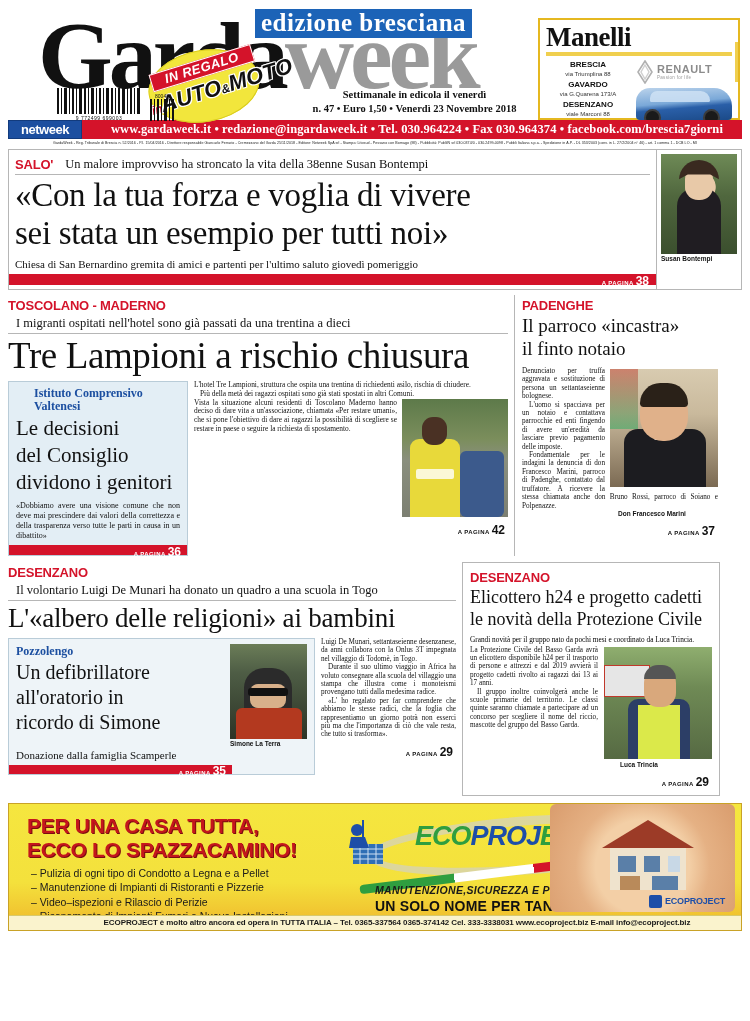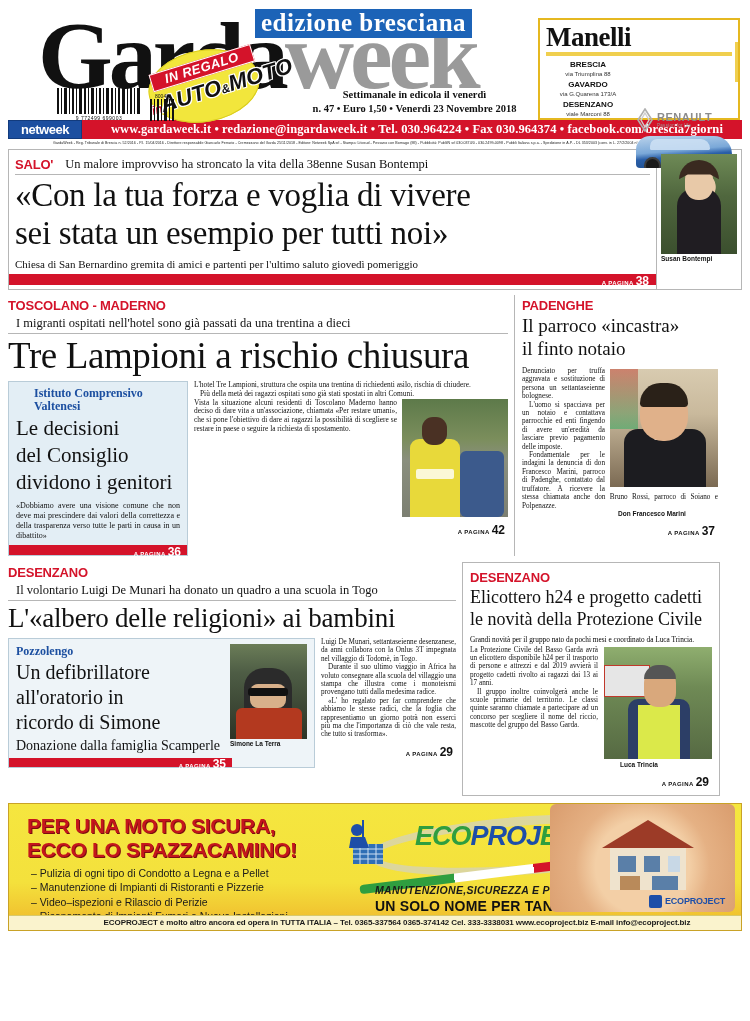--- a/index.html
+++ b/index.html
@@ -92,21 +92,21 @@
   .manelli-cities { width:84px; }
   .mc-name {
     font-family:"Liberation Sans", sans-serif; font-weight:bold;
     font-size:8px; text-align:center; color:#111; line-height:10px;
   }
   .mc-addr {
     font-family:"Liberation Sans", sans-serif;
     font-size:6px; text-align:center; color:#333; line-height:8px; margin-bottom:2px;
   }
   .manelli-brand { flex:1; position:relative; }
-  .renault-row { display:flex; align-items:center; gap:3px;margin-top:48px; }
+  .renault-row { display:flex; align-items:center; gap:3px; }
   .renault-word {
     font-family:"Liberation Sans", sans-serif; font-weight:bold;
     font-size:11px; color:#8c8c8c; letter-spacing:0.5px; line-height:11px;
   }
   .renault-tag {
     font-family:"Liberation Sans", sans-serif; font-size:4.5px;
     color:#9a9a9a; letter-spacing:0.3px;
   }
   .car-img {
     margin-top:4px; width:100%; height:32px;
@@ -272,22 +272,22 @@
   .pozz-text { flex:1; }
   .pozz-kicker {
     font-family:"Liberation Serif", serif; font-weight:bold;
     color:#1c4fa0; font-size:12px; line-height:14px;
   }
   .pozz-head {
     font-family:"Liberation Serif", serif; font-size:20px;
     line-height:22px; color:#111; margin-top:3px;
   }
   .pozz-deck {
-    font-family:"Liberation Serif", serif; font-size:14px;
-    color:#111; margin-top:5px;
+    font-family:"Liberation Serif", serif; font-size:11px;
+    color:#111; margin-top:16px;
   }
   .pozz-photo { width:77px; }
   .pozz-photo .photo { width:77px; height:95px; }
   .pozz-redbar {
     height:9px; background:#d4132a; margin:4px -7px 0 -7px; position:relative;
   }
   .pozz-redbar .pagina-badge { position:absolute; right:3px; top:-2px; background:transparent; }
   .des-side { flex:1; }
 
   
@@ -659,21 +659,21 @@
       <div class="cap" style="clear:both;margin-left:150px;">Luca Trincia</div>
       <div class="pagina-row" style="margin-top:3px;">
         <span class="pagina-badge" style="background:transparent;color:#111;"><span>A PAGINA</span><span class="num">29</span></span>
       </div>
     </div>
   </div>
 
   <div class="eco-ad">
 
     <div class="eco-headline">
-      <div>PER UNA MOTO SICURA,</div>
+      <div>PER UNA CASA TUTTA,</div>
       <div>ECCO LO SPAZZACAMINO!</div>
     </div>
 
     <div class="eco-list">
       <div>– Pulizia di ogni tipo di Condotto a Legna e a Pellet</div>
       <div>– Manutenzione di Impianti di Ristoranti e Pizzerie</div>
       <div>– Video–ispezioni e Rilascio di Perizie</div>
       <div>– Risanamento di Impianti Fumari e Nuove Installazioni</div>
     </div>
 

